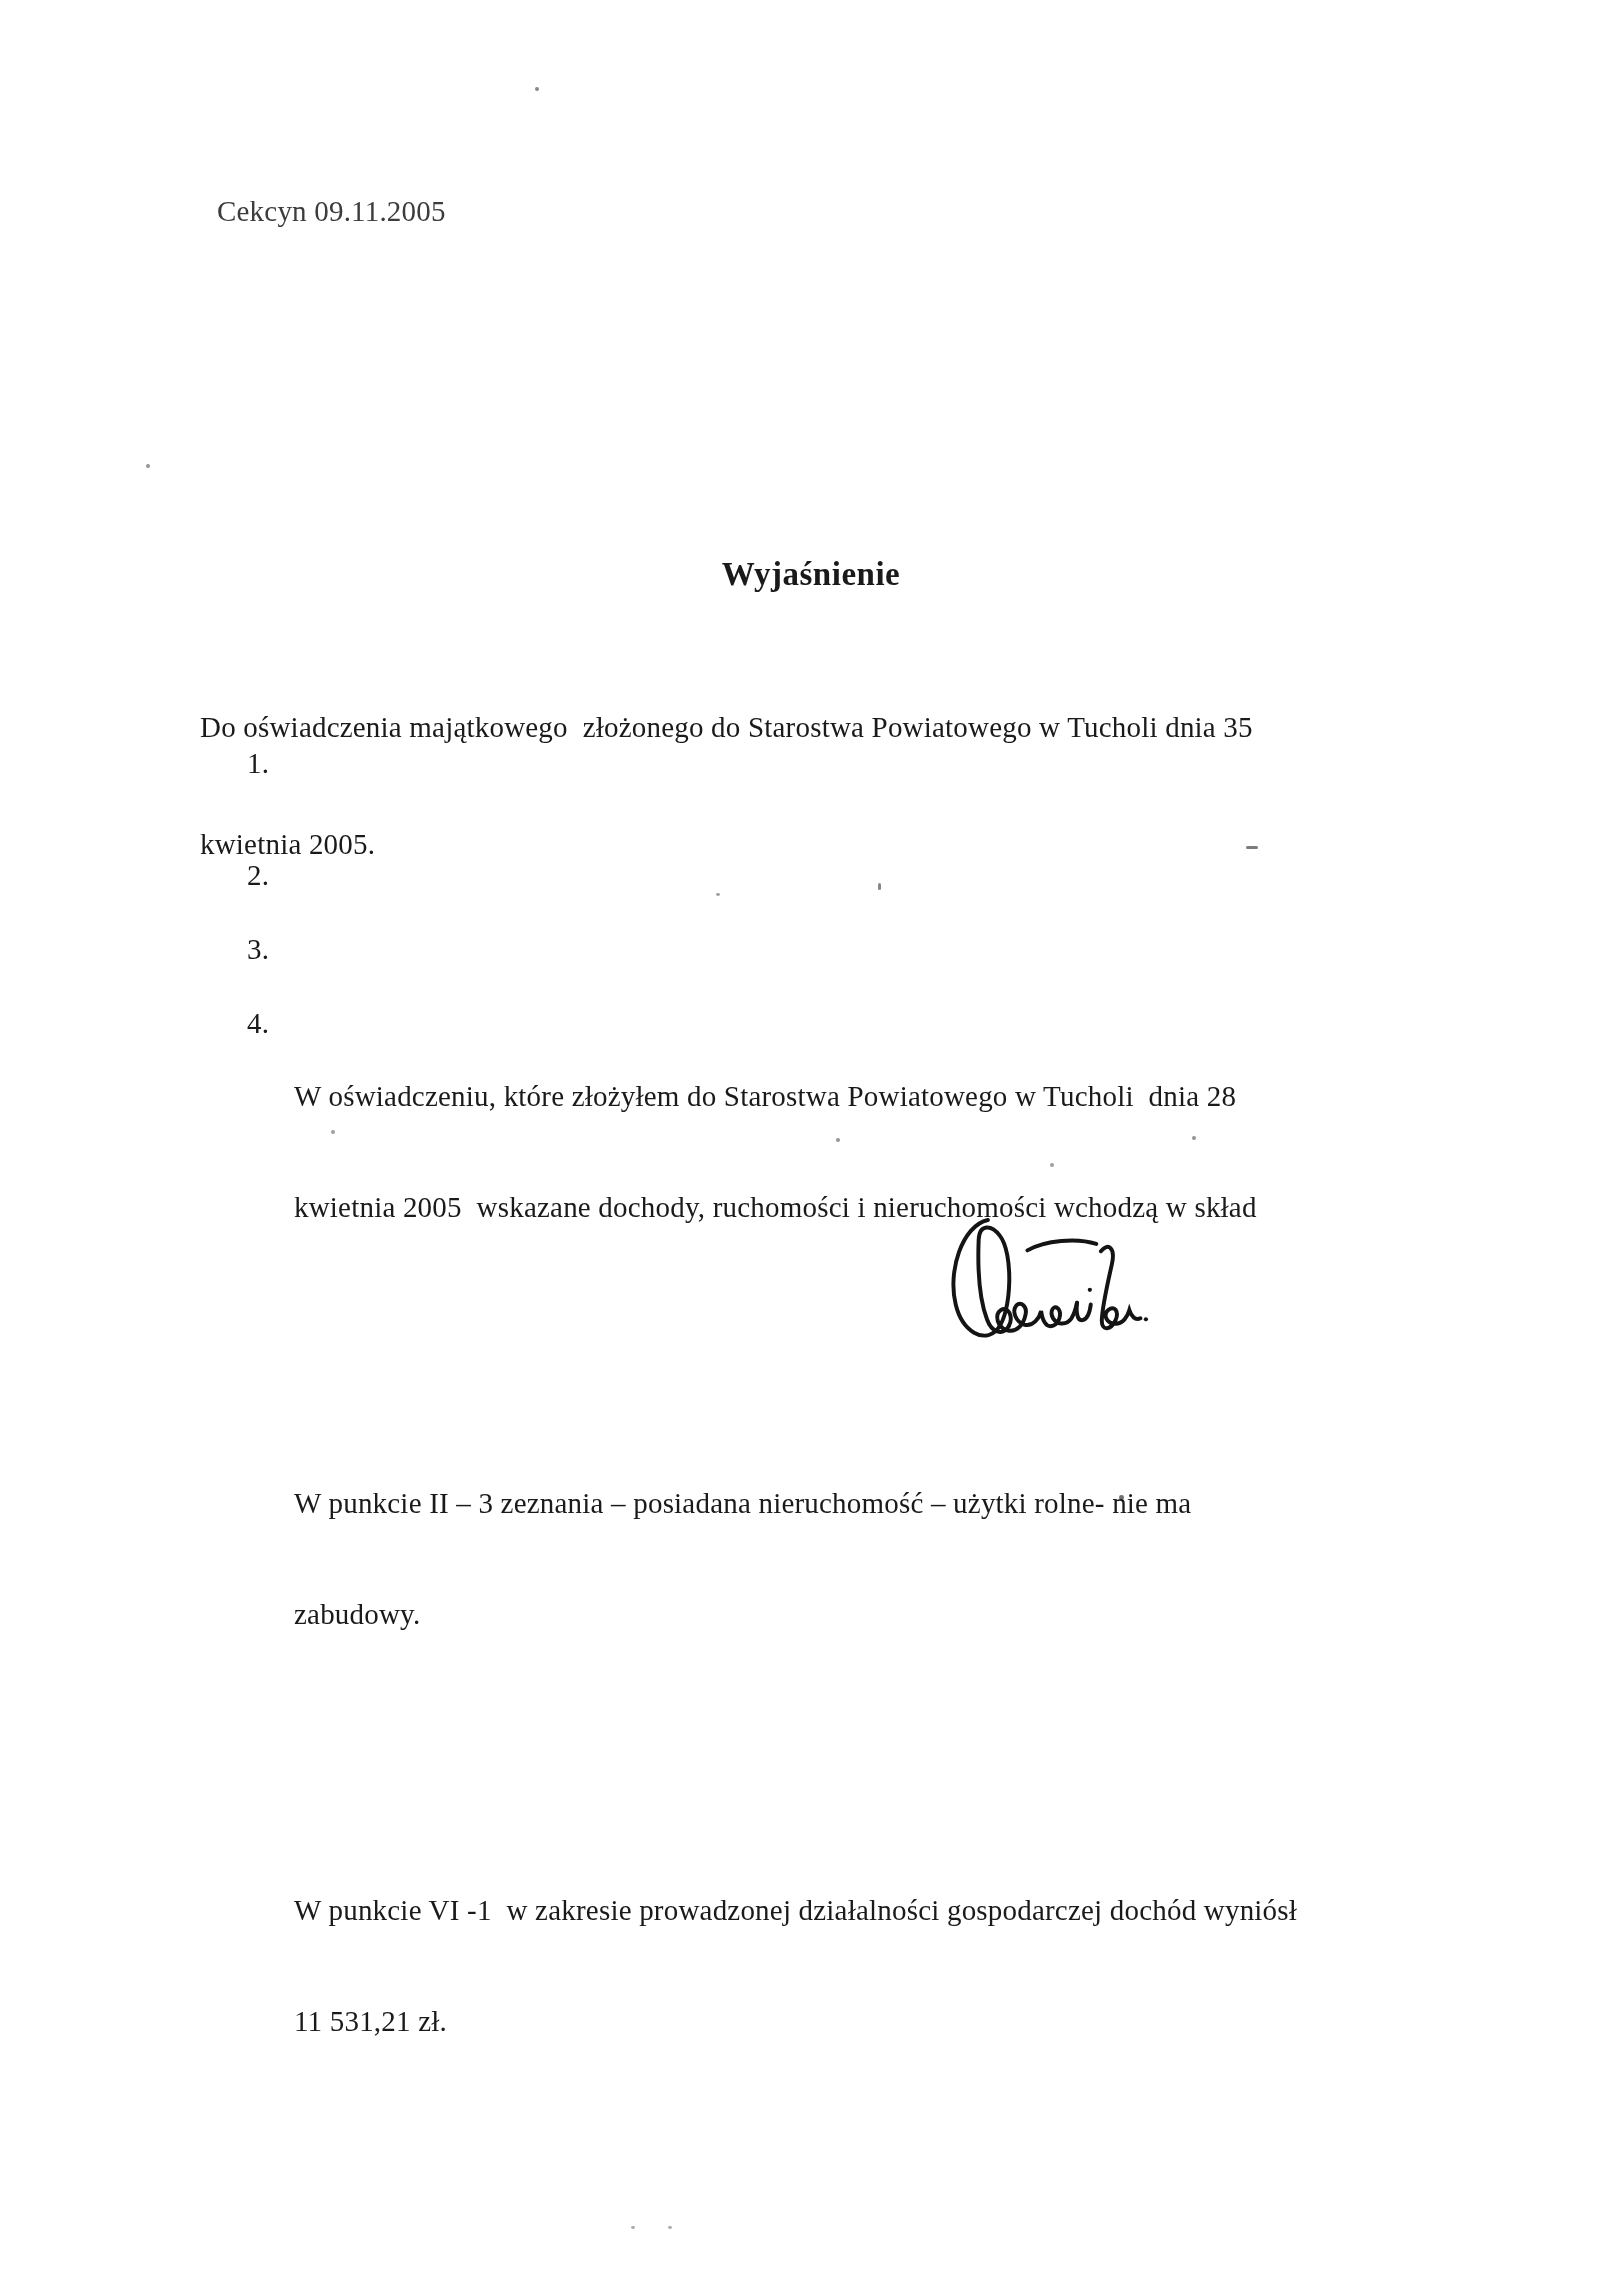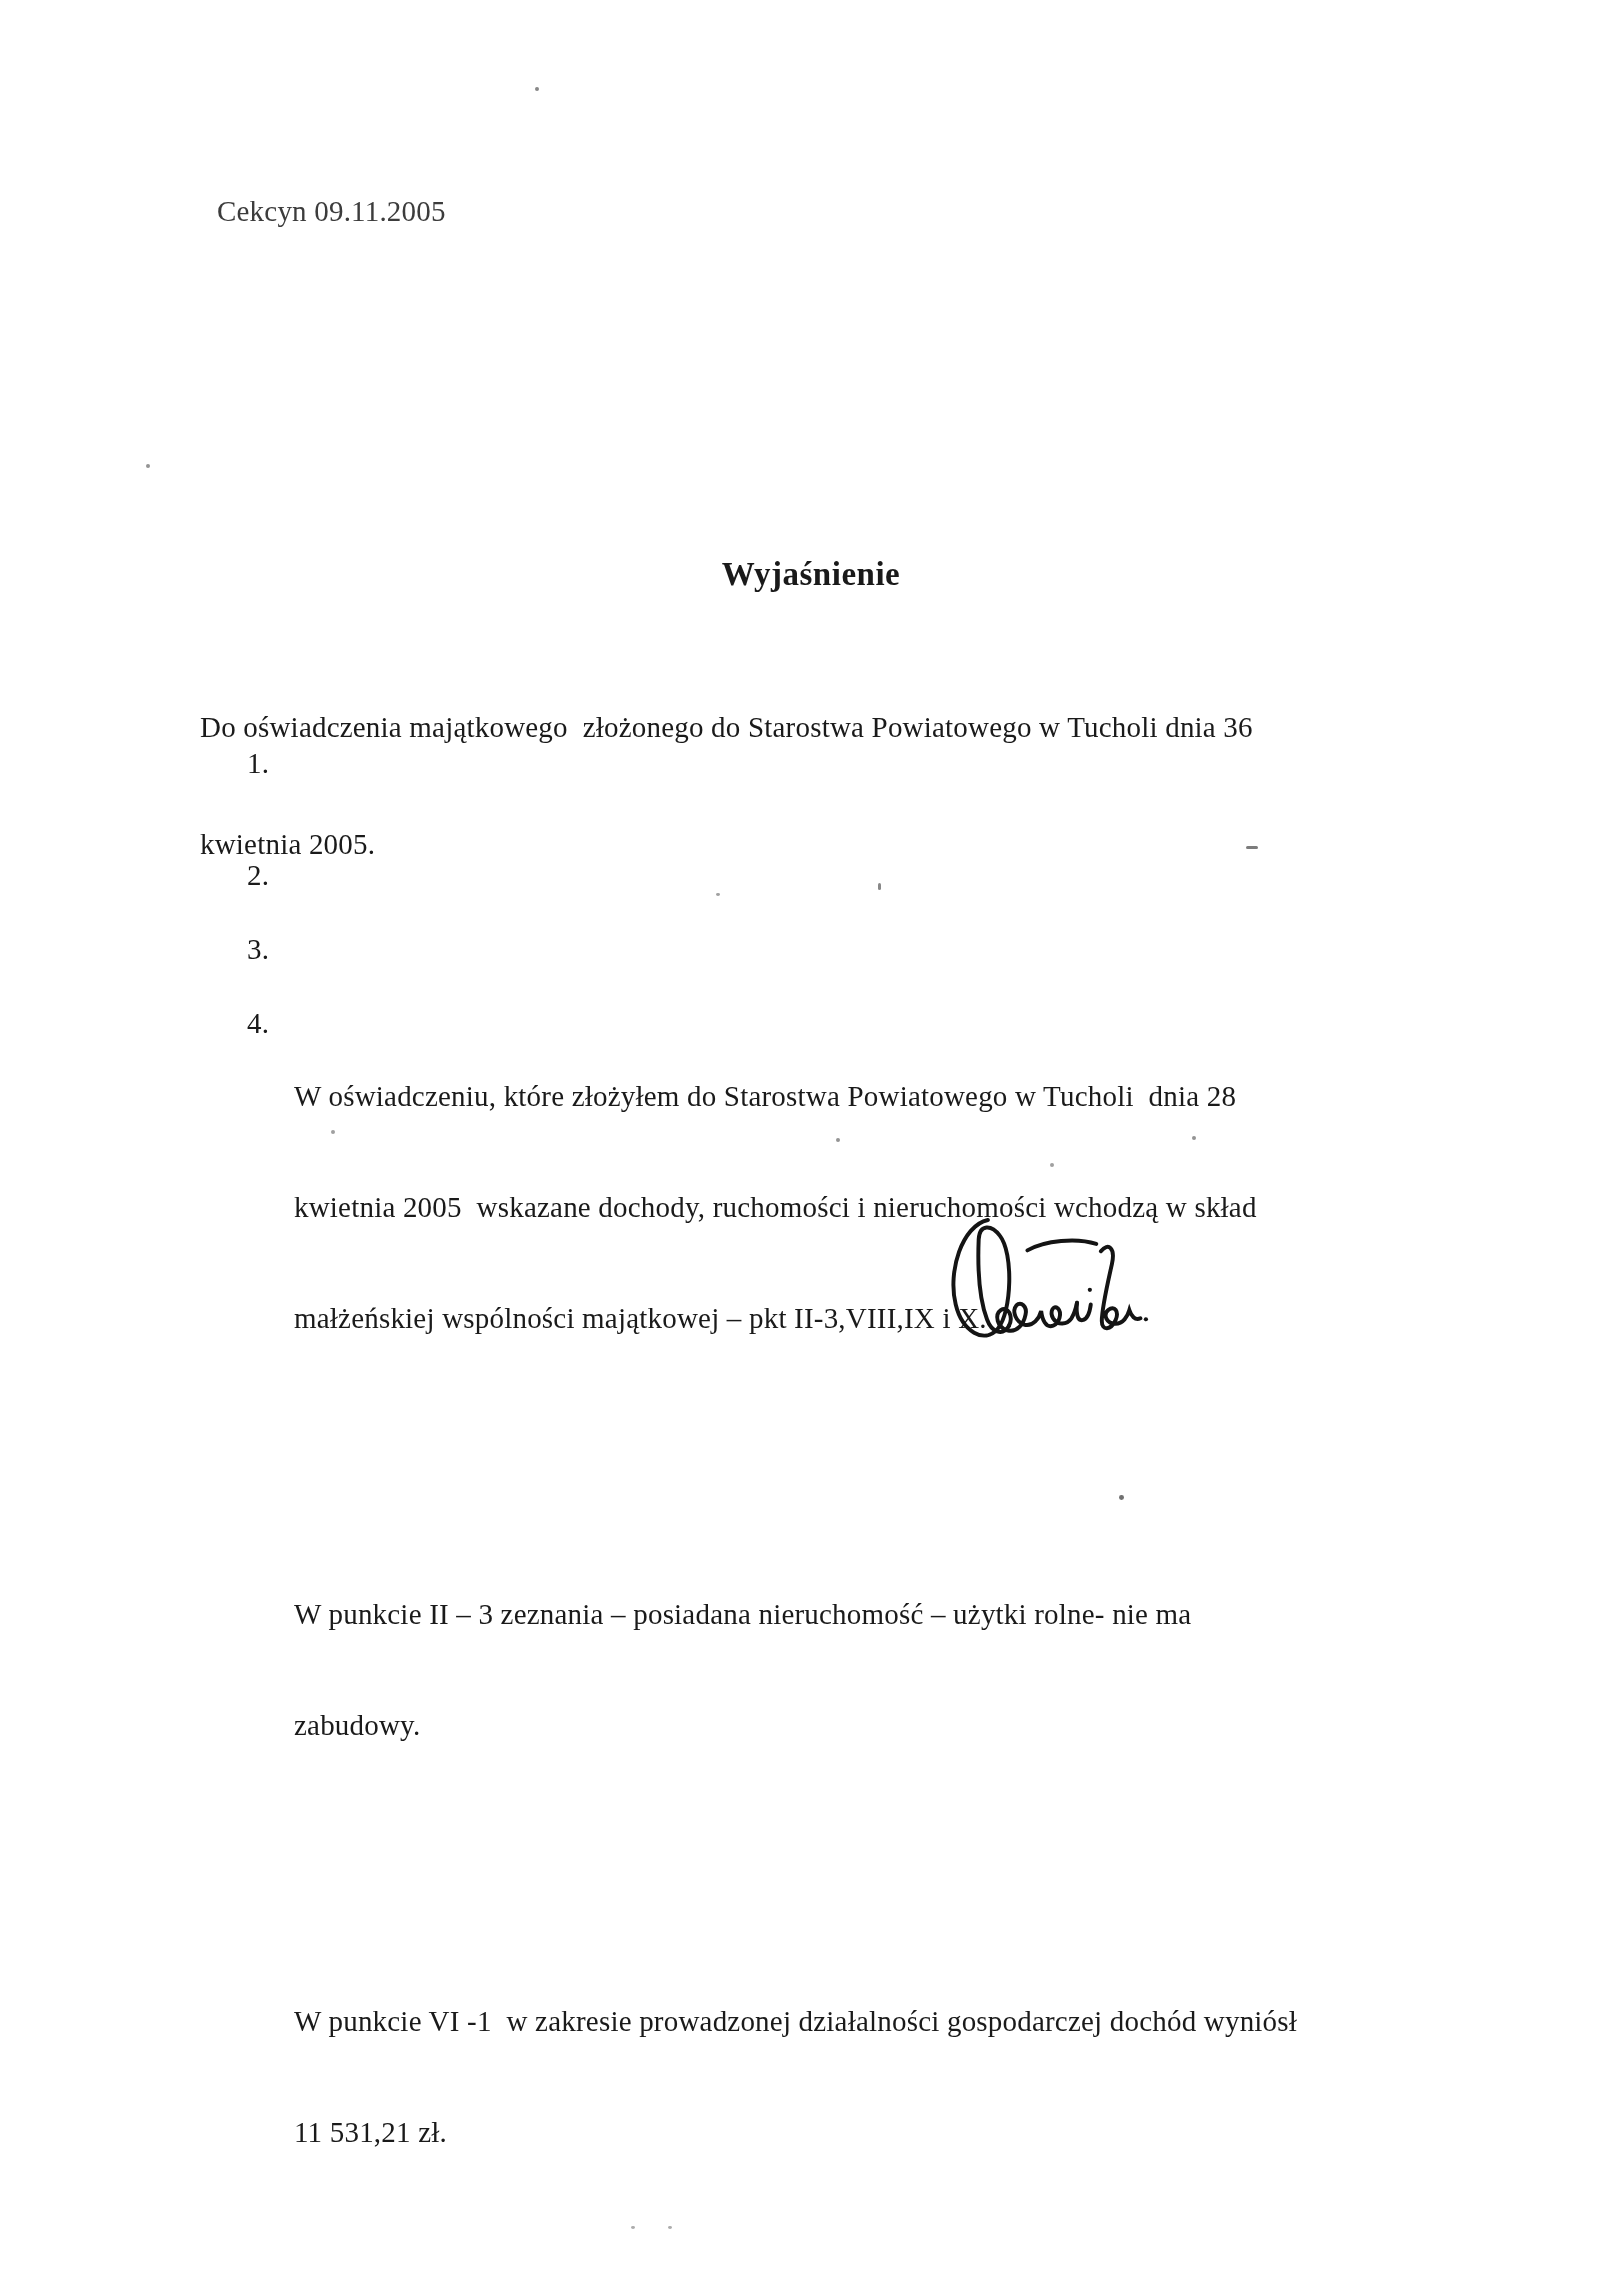--- a/index.html
+++ b/index.html
@@ -89,34 +89,33 @@
 <body>
 
 <div class="page">
 
   <div class="txt date-line">Cekcyn 09.11.2005</div>
 
 
   <h1 class="doc-title">Wyjaśnienie</h1>
 
   <div class="txt intro-block">
-    <div>Do oświadczenia majątkowego  złożonego do Starostwa Powiatowego w Tucholi dnia 36</div>
+    <div>Do oświadczenia majątkowego  złożonego do Starostwa Powiatowego w Tucholi dnia 35</div>
     <div>kwietnia 2005.</div>
   </div>
 
   <div class="txt list-block">
     <span class="list-num num-1">1.</span>
     <span class="list-num num-2">2.</span>
     <span class="list-num num-3">3.</span>
     <span class="list-num num-4">4.</span>
 
     <div>
       <div>W oświadczeniu, które złożyłem do Starostwa Powiatowego w Tucholi  dnia 28</div>
       <div><span>kwietnia 2005  wskazane dochody, </span><span class="em">ruchomości i nieruchomości wchodzą w skład</span></div>
-      <div>małżeńskiej wspólności majątkowej – pkt II-3,VIII,IX i X.</div>
     </div>
 
     <div>
       <div>W punkcie II – 3 zeznania – posiadana nieruchomość – użytki rolne- nie ma</div>
       <div>zabudowy.</div>
     </div>
 
     <div>
       <div>W punkcie VI -1  w zakresie prowadzonej działalności gospodarczej dochód wyniósł</div>
       <div>11 531,21 zł.</div>

